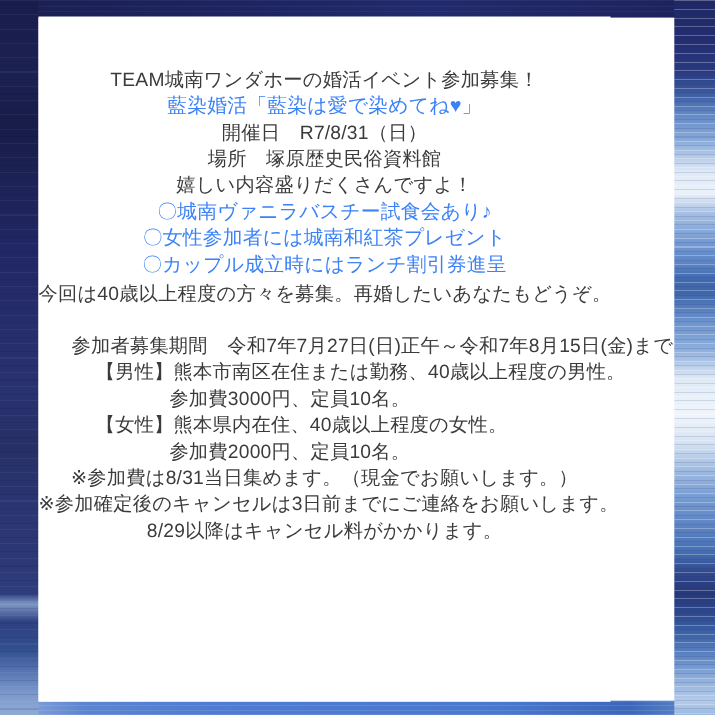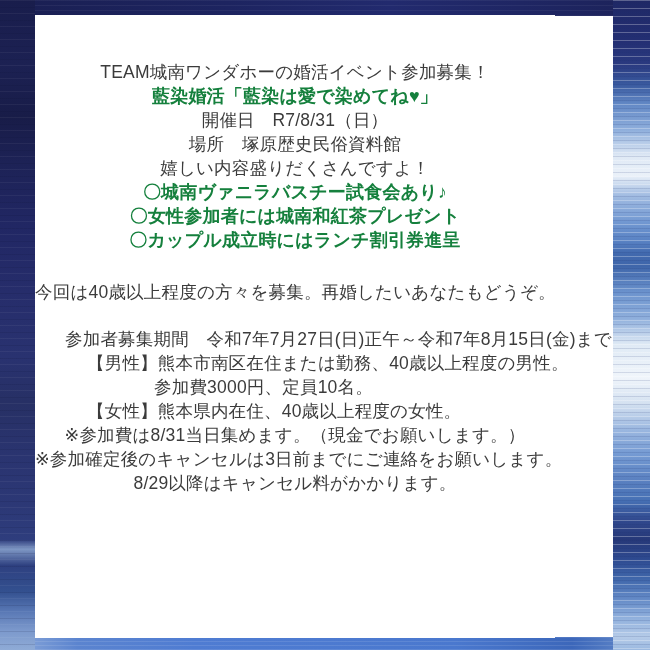--- a/index.html
+++ b/index.html
@@ -80,27 +80,27 @@
   }
   .line {
     height: 24px;
     line-height: 24px;
     font-size: 17.5px;
     text-align: center;
     white-space: nowrap;
     letter-spacing: 0.2px;
   }
   .line.bold {
-    font-weight: bold;
+    font-weight: normal;
     font-size: 18px;
-    color: #15803d;
+    color: #3b82f6;
   }
   .gap18 { margin-top: 18px; }
   .gap17 { margin-top: 23px; }
-  .gap12 { margin-top: 28px; }
+  .gap12 { margin-top: 3px; }
   .left-align {
     text-align: left;
   }
   .ind-period { padding-left: 30px; }
   .ind-gender { padding-left: 52px; }
   .ind-fee    { padding-left: 119px; }
 </style>
 </head>
 <body>
 
@@ -123,19 +123,20 @@
     <div class="line bold">〇城南ヴァニラバスチー試食会あり♪</div>
     <div class="line bold">〇女性参加者には城南和紅茶プレゼント</div>
     <div class="line bold">〇カップル成立時にはランチ割引券進呈</div>
 
     <div class="line gap12">今回は40歳以上程度の方々を募集。再婚したいあなたもどうぞ。</div>
 
     <div class="line left-align ind-period gap17">参加者募集期間　令和7年7月27日(日)正午～令和7年8月15日(金)まで</div>
     <div class="line left-align ind-gender">【男性】熊本市南区在住または勤務、40歳以上程度の男性。</div>
     <div class="line left-align ind-fee">参加費3000円、定員10名。</div>
     <div class="line left-align ind-gender">【女性】熊本県内在住、40歳以上程度の女性。</div>
+    <div class="line left-align ind-fee">参加費2000円、定員10名。</div>
 
     <div class="line">※参加費は8/31当日集めます。（現金でお願いします。）</div>
     <div class="line">※参加確定後のキャンセルは3日前までにご連絡をお願いします。</div>
     <div class="line">8/29以降はキャンセル料がかかります。</div>
 
   </div>
 </div>
 
 </body></html>

